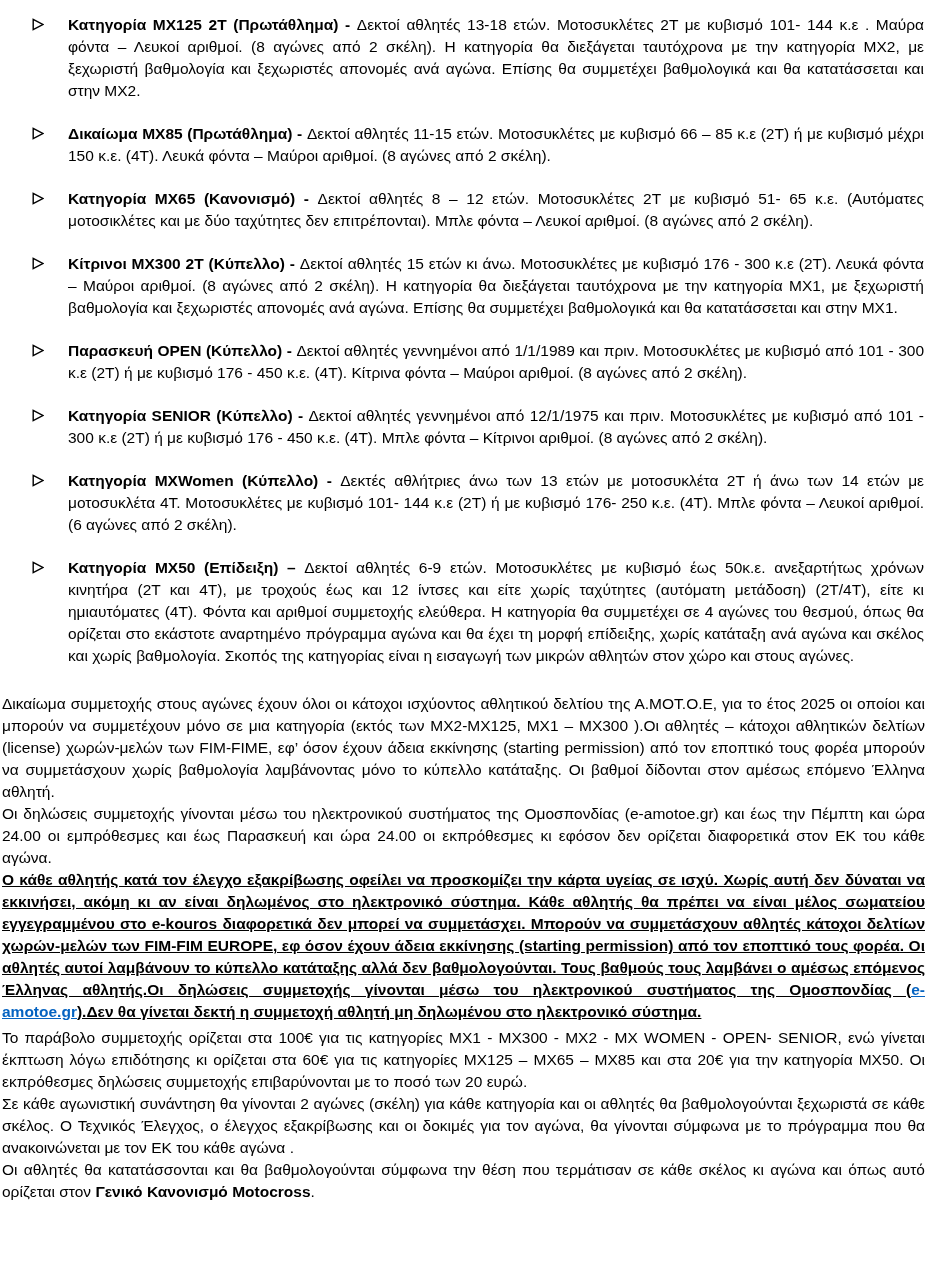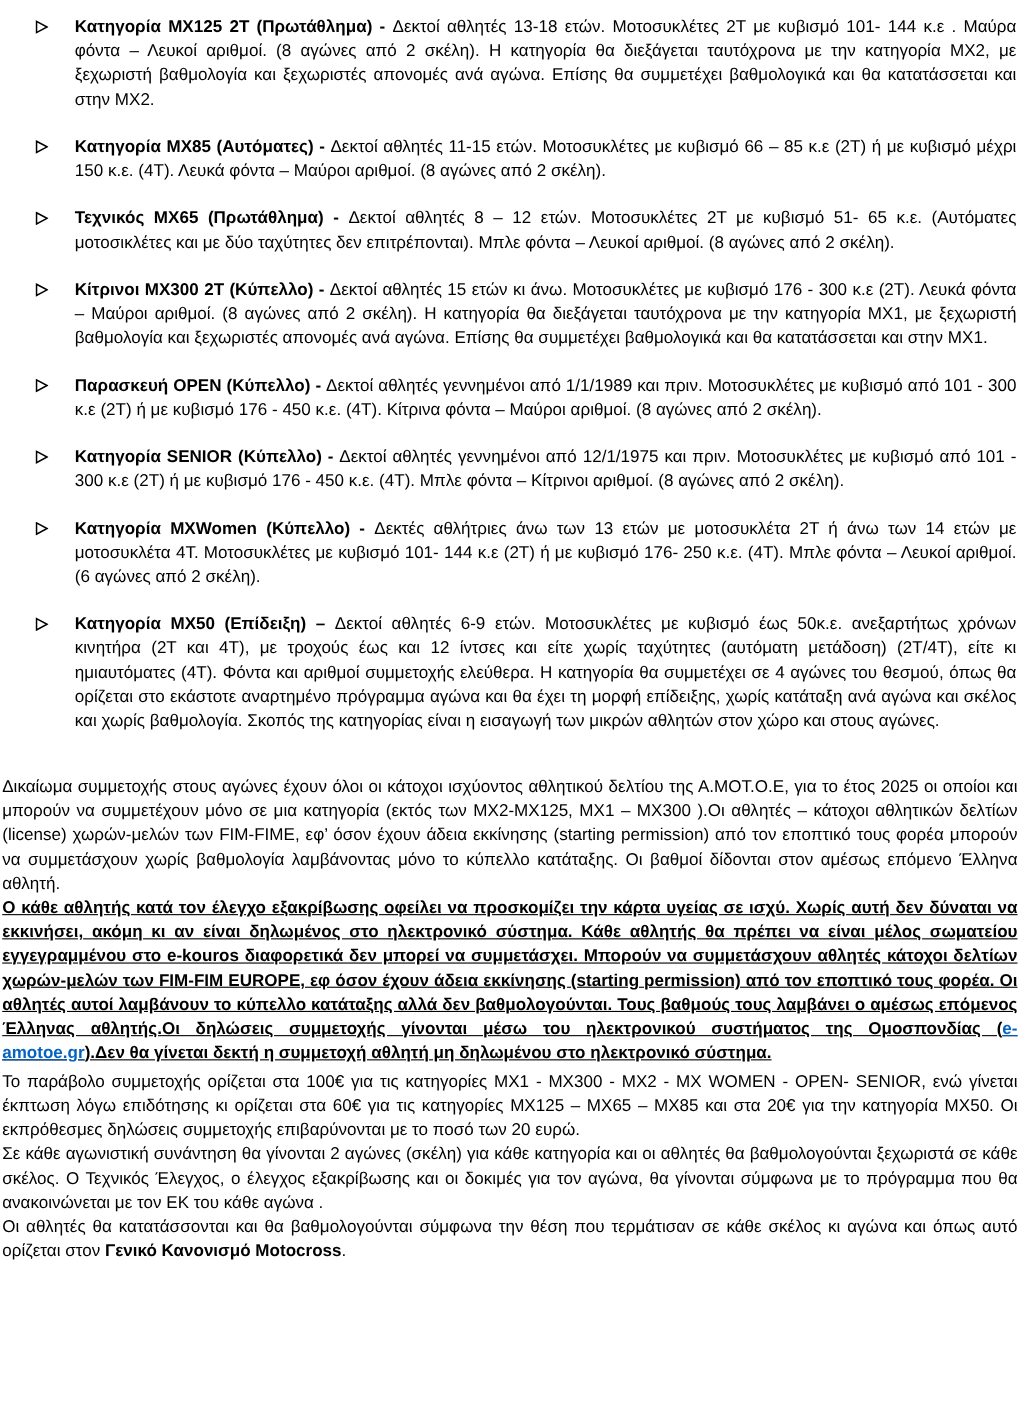--- a/index.html
+++ b/index.html
@@ -14,21 +14,21 @@
     min-height: 1280px;
     font-size: 15.5px;
     line-height: 22px;
   }
   .doc {
     padding: 14px 3px 8px 2px;
     box-sizing: border-box;
   }
   ul.cats {
     list-style: none;
-    margin: 0 0 38px 0;
+    margin: 0 0 26px 0;
     padding: 0;
   }
   ul.cats li {
     position: relative;
     padding-left: 66px;
     padding-right: 1px;
     margin-bottom: 21px;
     text-align: justify;
   }
   ul.cats li:last-child { margin-bottom: 0; }
@@ -70,30 +70,30 @@
         </span>
       <span class="cat-title">Κατηγορία MX125 2T (Πρωτάθλημα) - </span><span>Δεκτοί αθλητές 13-18 ετών. Μοτοσυκλέτες 2T με κυβισμό 101- 144 κ.ε . Μαύρα φόντα – Λευκοί αριθμοί. (8 αγώνες από 2 σκέλη). Η κατηγορία θα διεξάγεται ταυτόχρονα με την κατηγορία MX2, με ξεχωριστή βαθμολογία και ξεχωριστές απονομές ανά αγώνα. Επίσης θα συμμετέχει βαθμολογικά και θα κατατάσσεται και στην MX2.</span>
     </li>
 
     <li>
       <span class="bullet">
           <svg width="12" height="13" viewBox="0 0 12 13">
             <path d="M1.2 1.4 L10.8 6.5 L1.2 11.6 Z" fill="#ffffff" stroke="#000000" stroke-width="1.4" stroke-linejoin="miter"></path>
           </svg>
         </span>
-      <span class="cat-title">Κατηγορία MX85 (Αυτόματες) - </span><span>Δεκτοί αθλητές 11-15 ετών. Μοτοσυκλέτες με κυβισμό 66 – 85 κ.ε (2Τ) ή με κυβισμό μέχρι 150 κ.ε. (4Τ). Λευκά φόντα – Μαύροι αριθμοί. (8 αγώνες από 2 σκέλη).</span>
+      <span class="cat-title">Δικαίωμα MX85 (Πρωτάθλημα) - </span><span>Δεκτοί αθλητές 11-15 ετών. Μοτοσυκλέτες με κυβισμό 66 – 85 κ.ε (2Τ) ή με κυβισμό μέχρι 150 κ.ε. (4Τ). Λευκά φόντα – Μαύροι αριθμοί. (8 αγώνες από 2 σκέλη).</span>
     </li>
 
     <li>
       <span class="bullet">
           <svg width="12" height="13" viewBox="0 0 12 13">
             <path d="M1.2 1.4 L10.8 6.5 L1.2 11.6 Z" fill="#ffffff" stroke="#000000" stroke-width="1.4" stroke-linejoin="miter"></path>
           </svg>
         </span>
-      <span class="cat-title">Τεχνικός MX65 (Πρωτάθλημα) - </span><span>Δεκτοί αθλητές 8 – 12 ετών. Μοτοσυκλέτες 2T με κυβισμό 51- 65 κ.ε. (Αυτόματες μοτοσικλέτες και με δύο ταχύτητες δεν επιτρέπονται). Μπλε φόντα – Λευκοί αριθμοί. (8 αγώνες από 2 σκέλη).</span>
+      <span class="cat-title">Κατηγορία MX65 (Κανονισμό) - </span><span>Δεκτοί αθλητές 8 – 12 ετών. Μοτοσυκλέτες 2T με κυβισμό 51- 65 κ.ε. (Αυτόματες μοτοσικλέτες και με δύο ταχύτητες δεν επιτρέπονται). Μπλε φόντα – Λευκοί αριθμοί. (8 αγώνες από 2 σκέλη).</span>
     </li>
 
     <li>
       <span class="bullet">
           <svg width="12" height="13" viewBox="0 0 12 13">
             <path d="M1.2 1.4 L10.8 6.5 L1.2 11.6 Z" fill="#ffffff" stroke="#000000" stroke-width="1.4" stroke-linejoin="miter"></path>
           </svg>
         </span>
       <span class="cat-title">Κίτρινοι MX300 2T (Κύπελλο) - </span><span>Δεκτοί αθλητές 15 ετών κι άνω. Μοτοσυκλέτες με κυβισμό 176 - 300 κ.ε (2Τ). Λευκά φόντα – Μαύροι αριθμοί. (8 αγώνες από 2 σκέλη). Η κατηγορία θα διεξάγεται ταυτόχρονα με την κατηγορία MX1, με ξεχωριστή βαθμολογία και ξεχωριστές απονομές ανά αγώνα. Επίσης θα συμμετέχει βαθμολογικά και θα κατατάσσεται και στην MX1.</span>
     </li>
@@ -131,20 +131,21 @@
             <path d="M1.2 1.4 L10.8 6.5 L1.2 11.6 Z" fill="#ffffff" stroke="#000000" stroke-width="1.4" stroke-linejoin="miter"></path>
           </svg>
         </span>
       <span class="cat-title">Κατηγορία MX50 (Επίδειξη) – </span><span>Δεκτοί αθλητές 6-9 ετών. Μοτοσυκλέτες με κυβισμό έως 50κ.ε. ανεξαρτήτως χρόνων κινητήρα (2Τ και 4Τ), με τροχούς έως και 12 ίντσες και είτε χωρίς ταχύτητες (αυτόματη μετάδοση) (2Τ/4Τ),  είτε κι ημιαυτόματες (4Τ). Φόντα και αριθμοί συμμετοχής ελεύθερα.  Η κατηγορία θα συμμετέχει σε 4 αγώνες  του θεσμού, όπως θα ορίζεται στο εκάστοτε αναρτημένο πρόγραμμα αγώνα και θα έχει τη μορφή επίδειξης, χωρίς κατάταξη ανά αγώνα και σκέλος και χωρίς βαθμολογία. Σκοπός της κατηγορίας είναι η εισαγωγή των μικρών αθλητών στον χώρο και στους αγώνες.</span>
     </li>
 
   </ul>
 
   <p class="para">Δικαίωμα συμμετοχής στους αγώνες έχουν όλοι οι κάτοχοι ισχύοντος αθλητικού δελτίου της Α.ΜΟΤ.Ο.Ε, για το έτος 2025 οι οποίοι και μπορούν να συμμετέχουν μόνο σε μια κατηγορία (εκτός των MX2-MX125, MX1 – MX300 ).Οι  αθλητές – κάτοχοι αθλητικών δελτίων (license) χωρών-μελών των FIM-FIME, εφ’ όσον έχουν άδεια εκκίνησης (starting permission) από τον εποπτικό τους φορέα μπορούν να συμμετάσχουν χωρίς βαθμολογία λαμβάνοντας μόνο το κύπελλο κατάταξης.  Οι βαθμοί δίδονται στον αμέσως επόμενο Έλληνα αθλητή.</p>
 
+  <p class="para">Οι δηλώσεις συμμετοχής γίνονται μέσω του ηλεκτρονικού συστήματος της Ομοσπονδίας (e-amotoe.gr) και έως την Πέμπτη και ώρα 24.00 οι εμπρόθεσμες και έως Παρασκευή και ώρα 24.00 οι εκπρόθεσμες κι εφόσον δεν ορίζεται διαφορετικά στον ΕΚ του κάθε αγώνα.</p>
 
   <p class="para bold-underline"><span>Ο κάθε αθλητής κατά τον έλεγχο εξακρίβωσης οφείλει να προσκομίζει την κάρτα υγείας σε ισχύ. Χωρίς αυτή δεν δύναται να εκκινήσει, ακόμη κι αν είναι δηλωμένος στο ηλεκτρονικό σύστημα. Κάθε αθλητής θα πρέπει να είναι μέλος σωματείου εγγεγραμμένου  στο e-kouros διαφορετικά  δεν  μπορεί  να  συμμετάσχει.  Μπορούν  να  συμμετάσχουν  αθλητές  κάτοχοι δελτίων χωρών-μελών των FIM-FIM EUROPE, εφ όσον έχουν άδεια εκκίνησης (starting permission) από τον εποπτικό τους φορέα.  Οι αθλητές αυτοί λαμβάνουν το κύπελλο κατάταξης αλλά δεν βαθμολογούνται. Τους βαθμούς τους λαμβάνει ο αμέσως  επόμενος  Έλληνας  αθλητής.Οι  δηλώσεις  συμμετοχής  γίνονται  μέσω  του  ηλεκτρονικού  συστήματος  της Ομοσπονδίας (</span><a class="link" href="#" style="color: rgb(5, 99, 193);">e-amotoe.gr</a><span>).Δεν θα γίνεται δεκτή η συμμετοχή αθλητή μη δηλωμένου στο ηλεκτρονικό σύστημα.</span></p>
 
   <p class="para spaced">Το παράβολο συμμετοχής ορίζεται στα 100€ για τις κατηγορίες MX1 - MX300 - MX2 - MX WOMEN - OPEN- SENIOR, ενώ γίνεται έκπτωση λόγω επιδότησης κι ορίζεται στα 60€ για τις κατηγορίες MX125 – MX65 – MX85 και στα 20€ για την κατηγορία MX50. Οι εκπρόθεσμες δηλώσεις συμμετοχής επιβαρύνονται με το ποσό των 20 ευρώ.</p>
 
   <p class="para">Σε κάθε αγωνιστική συνάντηση θα γίνονται 2 αγώνες (σκέλη) για κάθε κατηγορία και οι αθλητές θα βαθμολογούνται ξεχωριστά σε κάθε σκέλος. Ο Τεχνικός Έλεγχος, ο έλεγχος εξακρίβωσης και οι δοκιμές για τον αγώνα, θα γίνονται σύμφωνα με το πρόγραμμα που θα ανακοινώνεται με τον ΕΚ του κάθε αγώνα .</p>
 
   <p class="para"><span>Οι αθλητές θα κατατάσσονται και θα βαθμολογούνται σύμφωνα την θέση που τερμάτισαν σε κάθε σκέλος κι αγώνα και όπως αυτό ορίζεται στον </span><span class="b">Γενικό Κανονισμό Motocross</span><span>.</span></p>
 
 </div>

